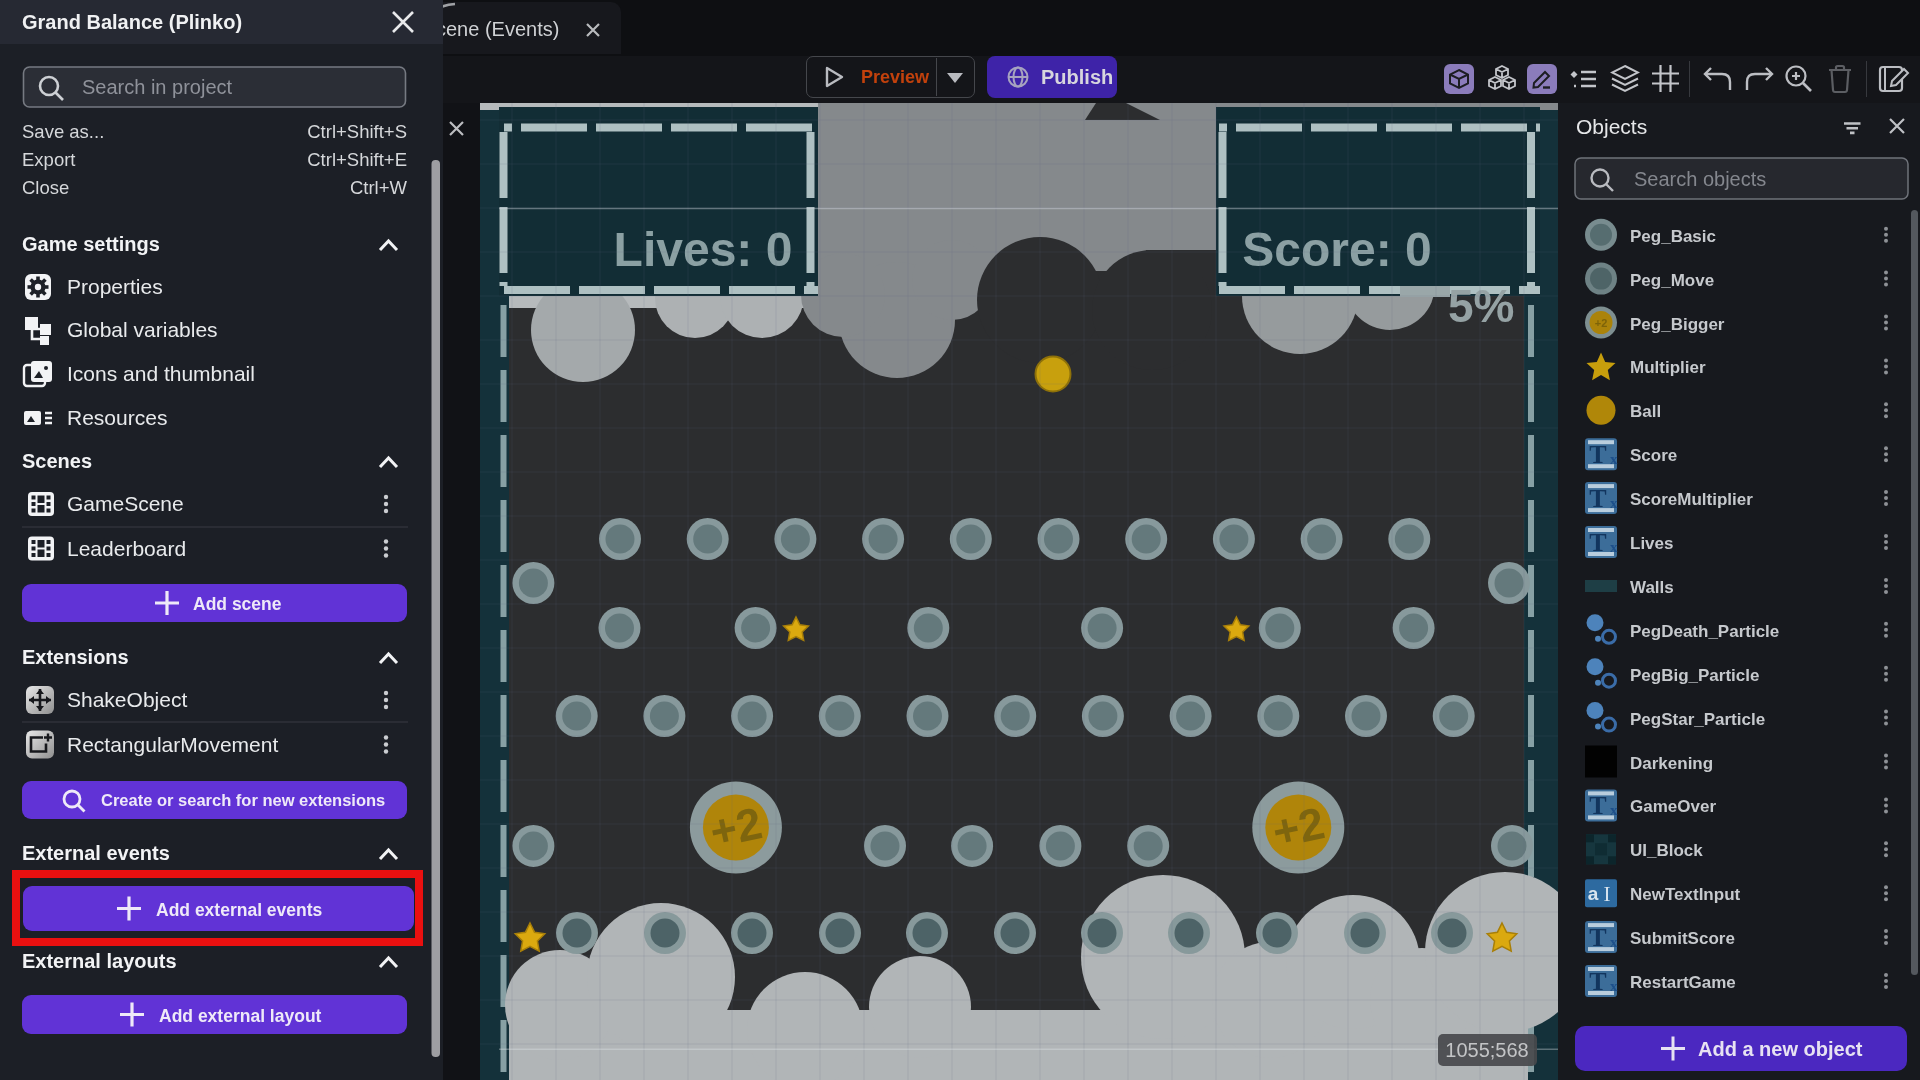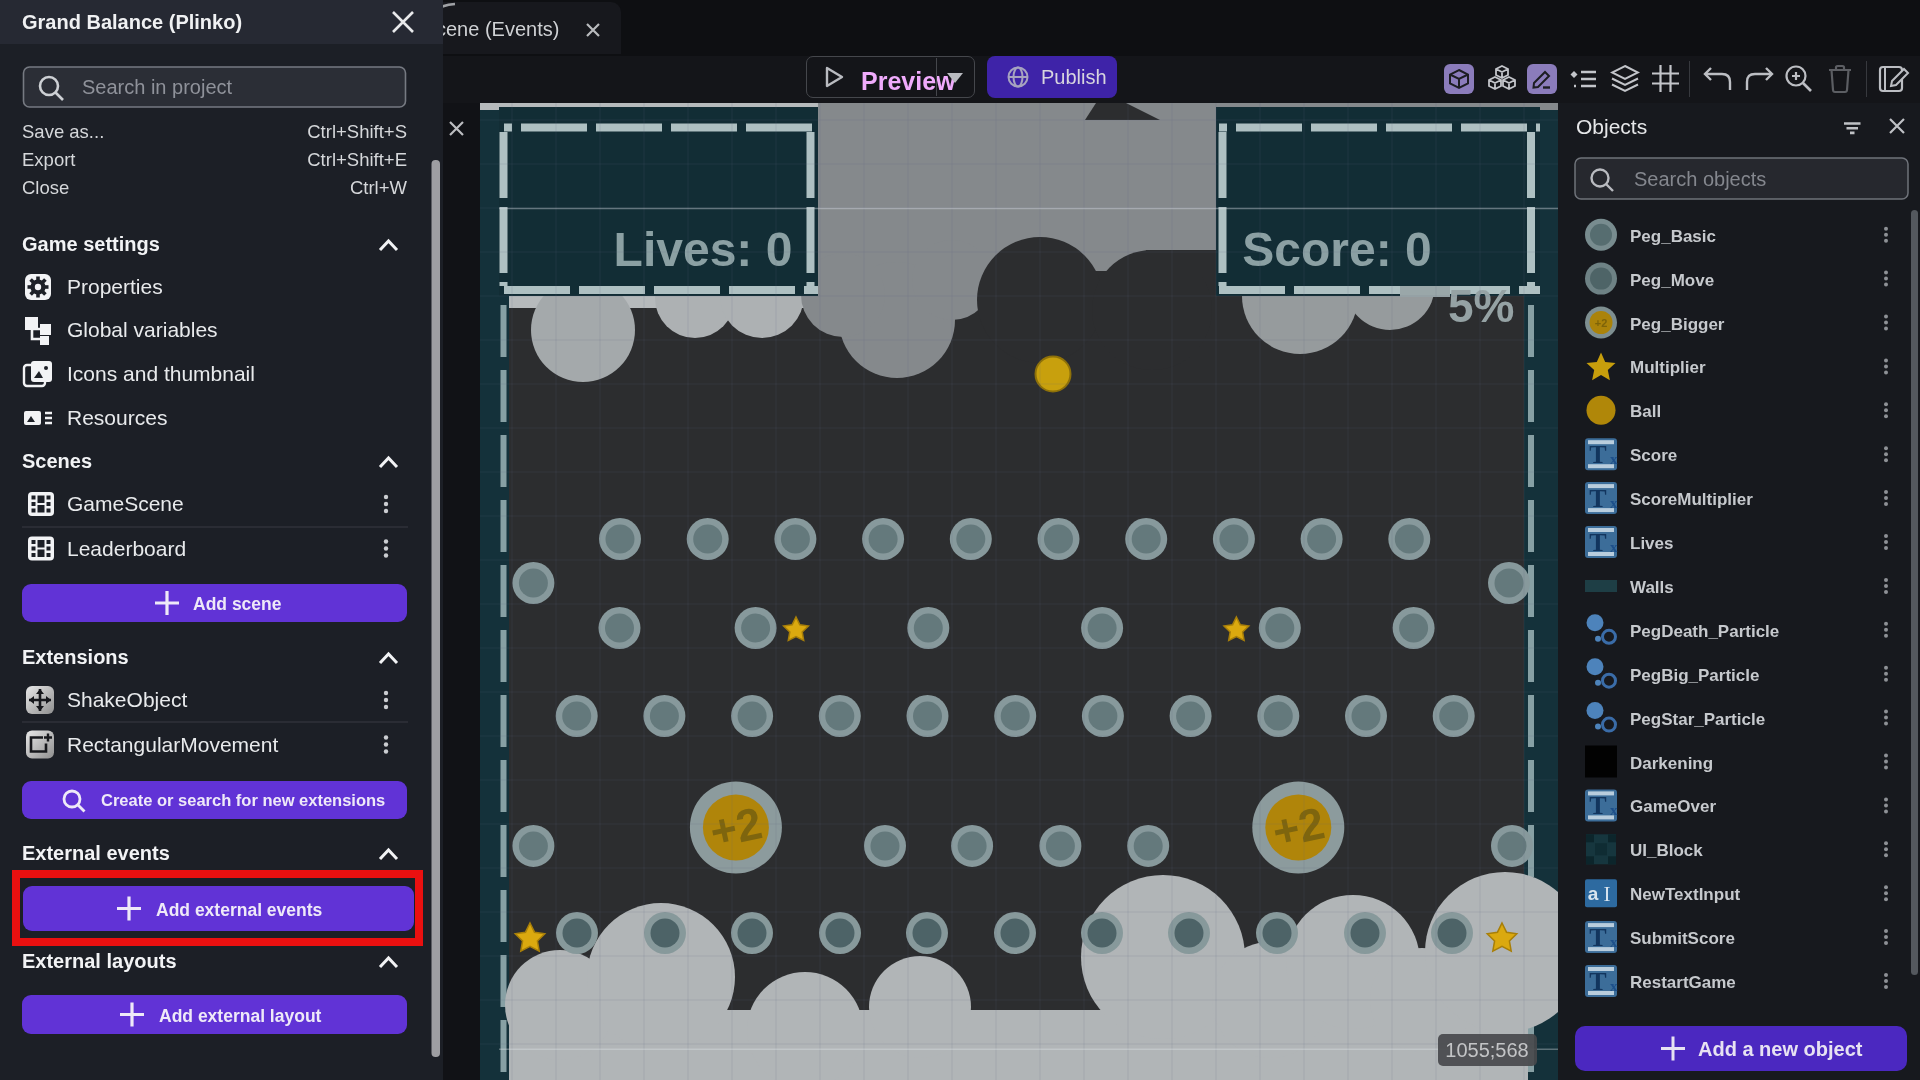--- a/index.html
+++ b/index.html
@@ -24,37 +24,37 @@
   </svg>
 
 <div class="abs" style="left:437px;top:56px;width:1483px;height:47px;background:#141519"></div>
 
 <div class="abs" style="left:806px;top:56px;width:169px;height:42px;border:1.5px solid #45474c;border-radius:7px;box-sizing:border-box"></div>
 
 <svg class="abs" style="left:823px;top:66px" width="22" height="22">
     <path d="M4 2 L19 11 L4 20 Z" fill="none" stroke="#b9bbc0" stroke-width="2.4" stroke-linejoin="round"></path>
   </svg>
 
-<div class="abs" style="left:861px;top:67px;color:#f0abfc;font-size:25px;font-weight:bold">Preview</div>
+<div class="abs" style="left:861px;top:67px;color:#c2410c;font-size:18px;font-weight:bold">Preview</div>
 
 <div class="abs" style="left:936px;top:58px;width:1px;height:38px;background:#45474c"></div>
 
 <svg class="abs" style="left:946px;top:72px" width="18" height="12">
     <path d="M1 1 L17 1 L9 11 Z" fill="#b9bbc0"></path>
   </svg>
 
 <div class="abs" style="left:987px;top:56px;width:130px;height:42px;background:#3e23a8;border-radius:8px"></div>
 
 <svg class="abs" style="left:1007px;top:66px" width="22" height="22">
 <circle cx="11" cy="11" r="9.5" fill="none" stroke="#a7a3c0" stroke-width="2"></circle>
 <ellipse cx="11" cy="11" rx="4.5" ry="9.5" fill="none" stroke="#a7a3c0" stroke-width="2"></ellipse>
 <path d="M1.5 11 H20.5" stroke="#a7a3c0" stroke-width="2"></path>
   </svg>
 
-<div class="abs" style="left:1041px;top:66px;color:#d7d5de;font-size:20px;font-weight:normal">Publish</div>
+<div class="abs" style="left:1041px;top:66px;color:#d7d5de;font-size:20px;font-weight:bold">Publish</div>
 
 <div class="abs" style="left:1444px;top:64px;width:30px;height:30px;background:#8b7cbb;border-radius:6px"></div>
 <svg class="abs" style="left:1448px;top:68px" width="22" height="22">
     <path d="M11 2 L20 6.5 L20 15.5 L11 20 L2 15.5 L2 6.5 Z M2 6.5 L11 11 L20 6.5 M11 11 L11 20" fill="none" stroke="#1c1d22" stroke-width="2"></path>
   </svg>
 
 <svg class="abs" style="left:1486px;top:63px" width="32" height="32">
 <path d="M16 3 L22 6 L22 12 L16 15 L10 12 L10 6 Z M10 6 L16 9 L22 6 M16 9 L16 15" fill="none" stroke="#c3c5ca" stroke-width="1.8"></path>
 <path d="M9 14 L15 17 L15 23 L9 26 L3 23 L3 17 Z M3 17 L9 20 L15 17 M9 20 L9 26" fill="none" stroke="#c3c5ca" stroke-width="1.8"></path>
 <path d="M23 14 L29 17 L29 23 L23 26 L17 23 L17 17 Z M17 17 L23 20 L29 17 M23 20 L23 26" fill="none" stroke="#c3c5ca" stroke-width="1.8"></path>

